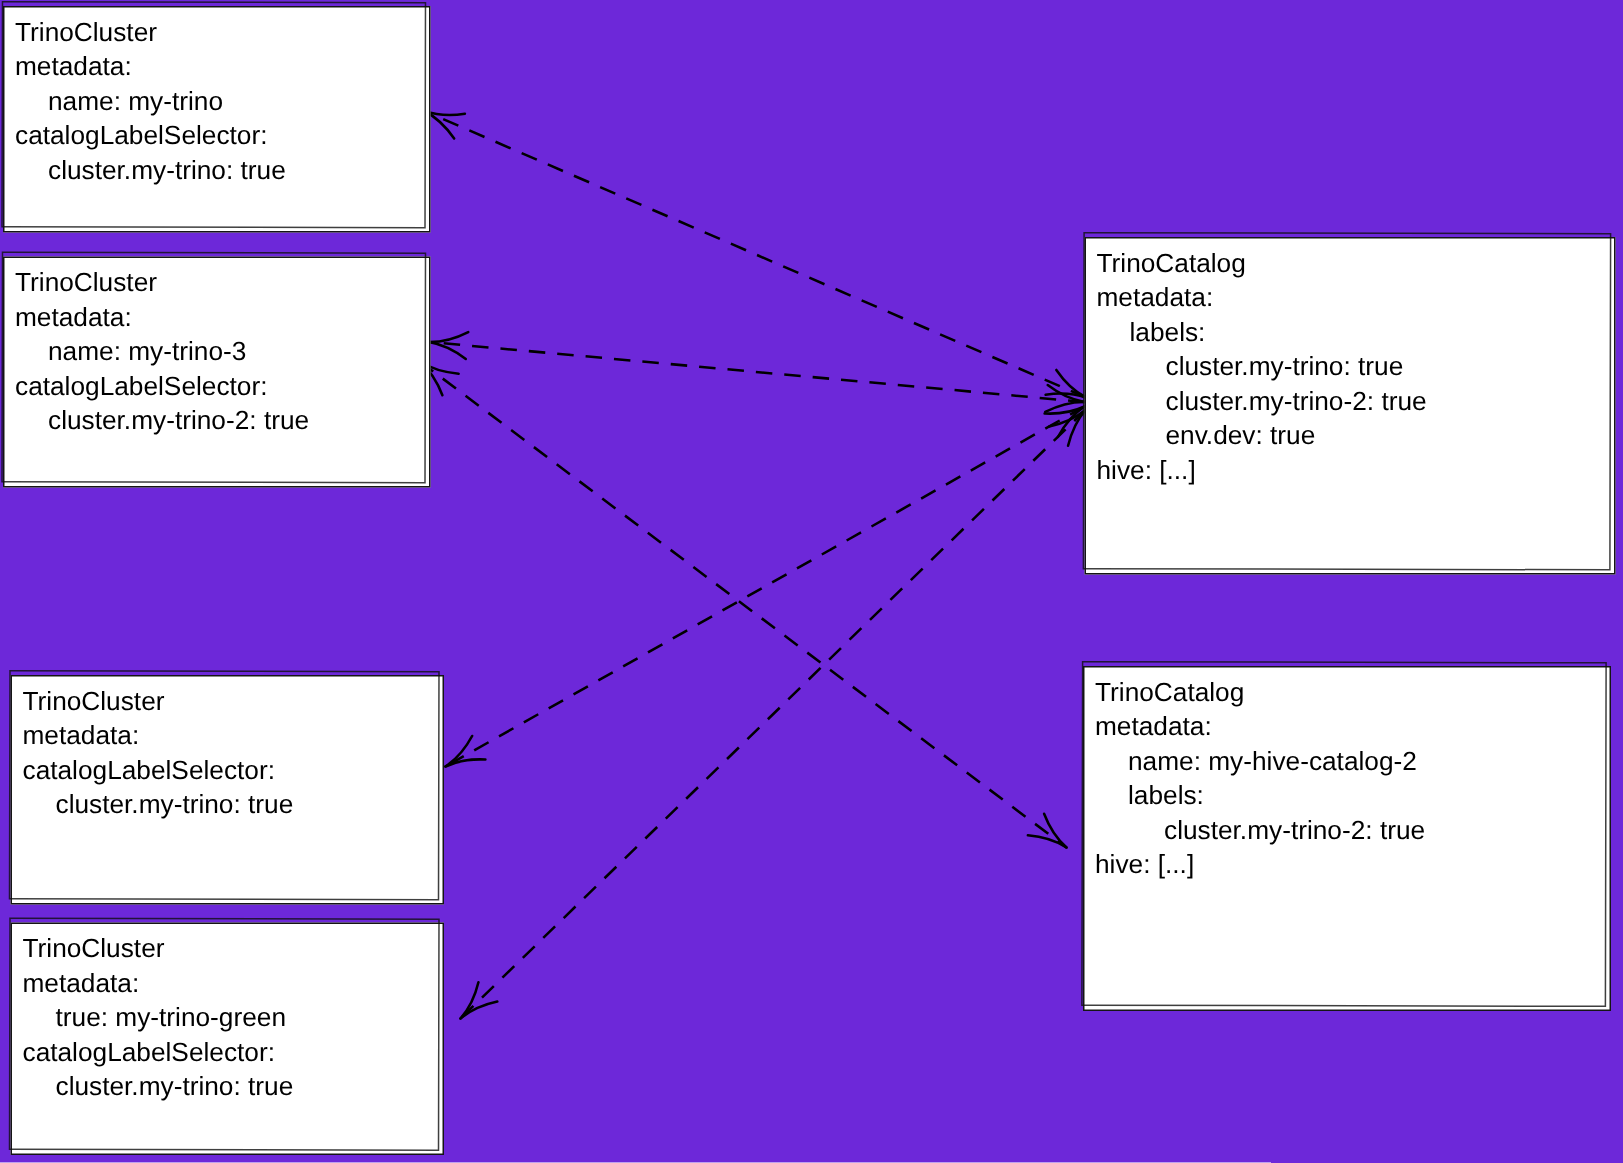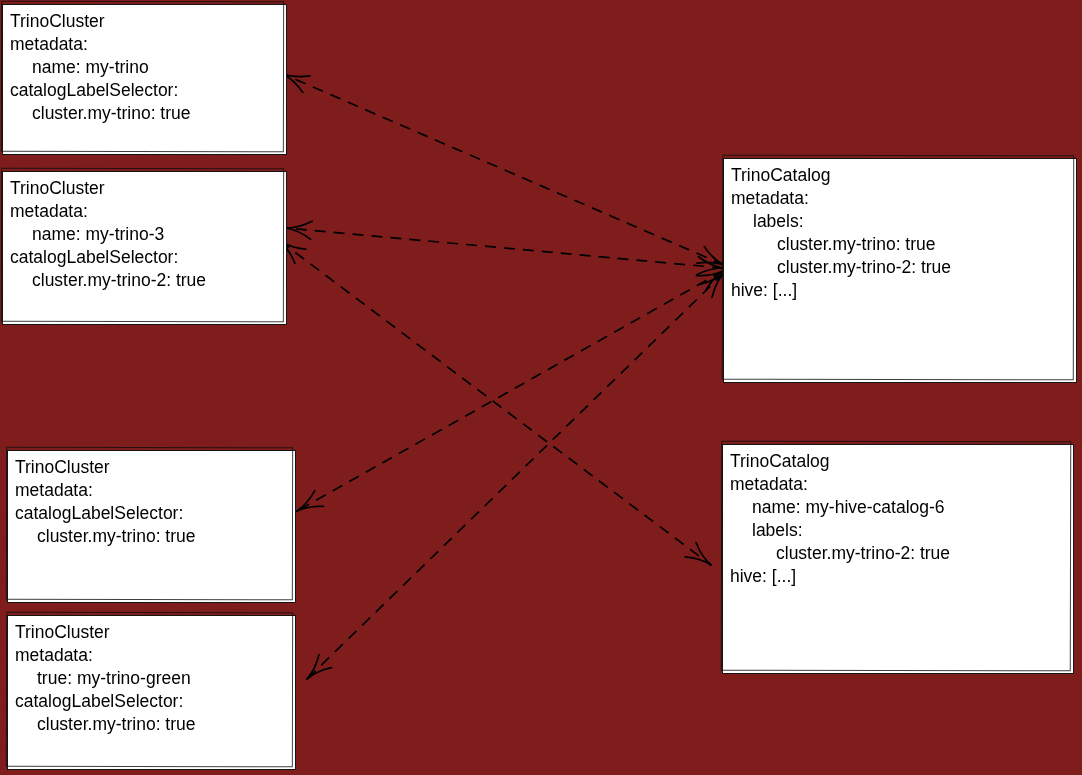--- a/index.html
+++ b/index.html
@@ -1,19 +1,19 @@
 <!DOCTYPE html>
 <html><head>
 <meta charset="utf-8">
 <style>
   html,body{margin:0;padding:0;background:#ffffff;}
   .canvas{
     position:relative;
     width:1082px;height:775px;
-    background:#7f1d1d;
+    background:#6d28d9;
     font-family:"Liberation Sans","DejaVu Sans",sans-serif;
     overflow:hidden;
   }
   #edge-layer{position:absolute;left:0;top:0;width:1082px;height:775px;}
   .node{
     position:absolute;
     box-sizing:border-box;
     background:#ffffff;
     border:1.7px solid #151515;
     padding:5px 6px 4px 7px;
@@ -99,25 +99,26 @@
     <div class="ln i0">catalogLabelSelector:</div>
     <div class="ln i1">cluster.my-trino: true</div>
   </div>
 
   <div class="node" style="left:723px;top:158px;width:354px;height:225px;">
     <div class="ln i0">TrinoCatalog</div>
     <div class="ln i0">metadata:</div>
     <div class="ln i1">labels:</div>
     <div class="ln i2">cluster.my-trino: true</div>
     <div class="ln i2">cluster.my-trino-2: true</div>
+    <div class="ln i2">env.dev: true</div>
     <div class="ln i0">hive: [...]</div>
   </div>
 
   <div class="node" style="left:722px;top:444px;width:352px;height:230px;">
     <div class="ln i0">TrinoCatalog</div>
     <div class="ln i0">metadata:</div>
-    <div class="ln i1">name: my-hive-catalog-6</div>
+    <div class="ln i1">name: my-hive-catalog-2</div>
     <div class="ln i1">labels:</div>
     <div class="ln i2">cluster.my-trino-2: true</div>
     <div class="ln i0">hive: [...]</div>
   </div>
 
 </div>
 
 </body></html>

